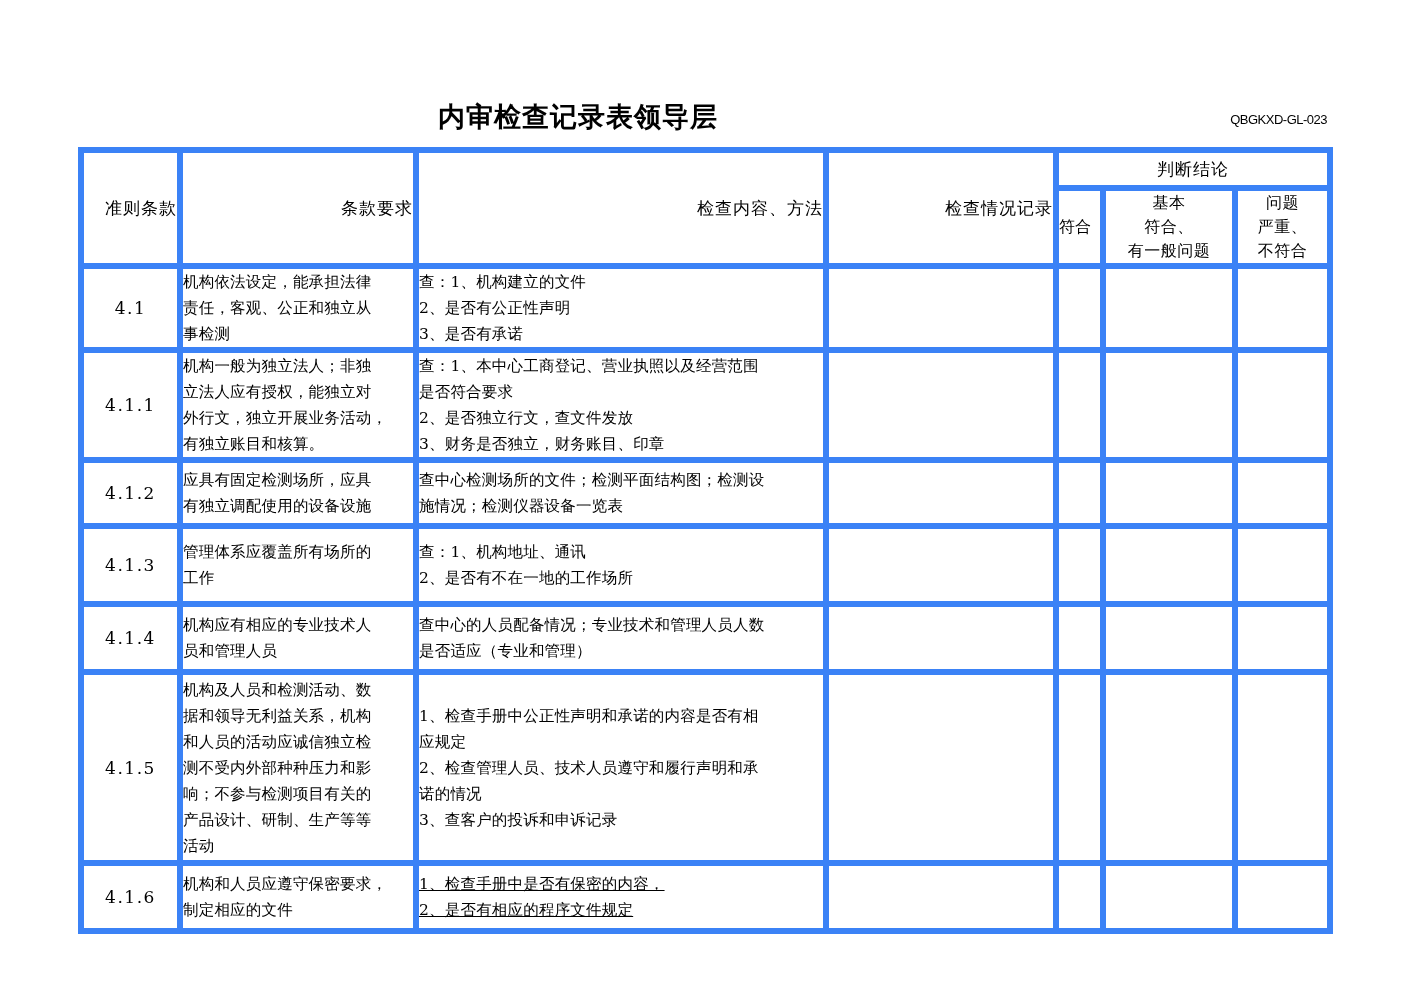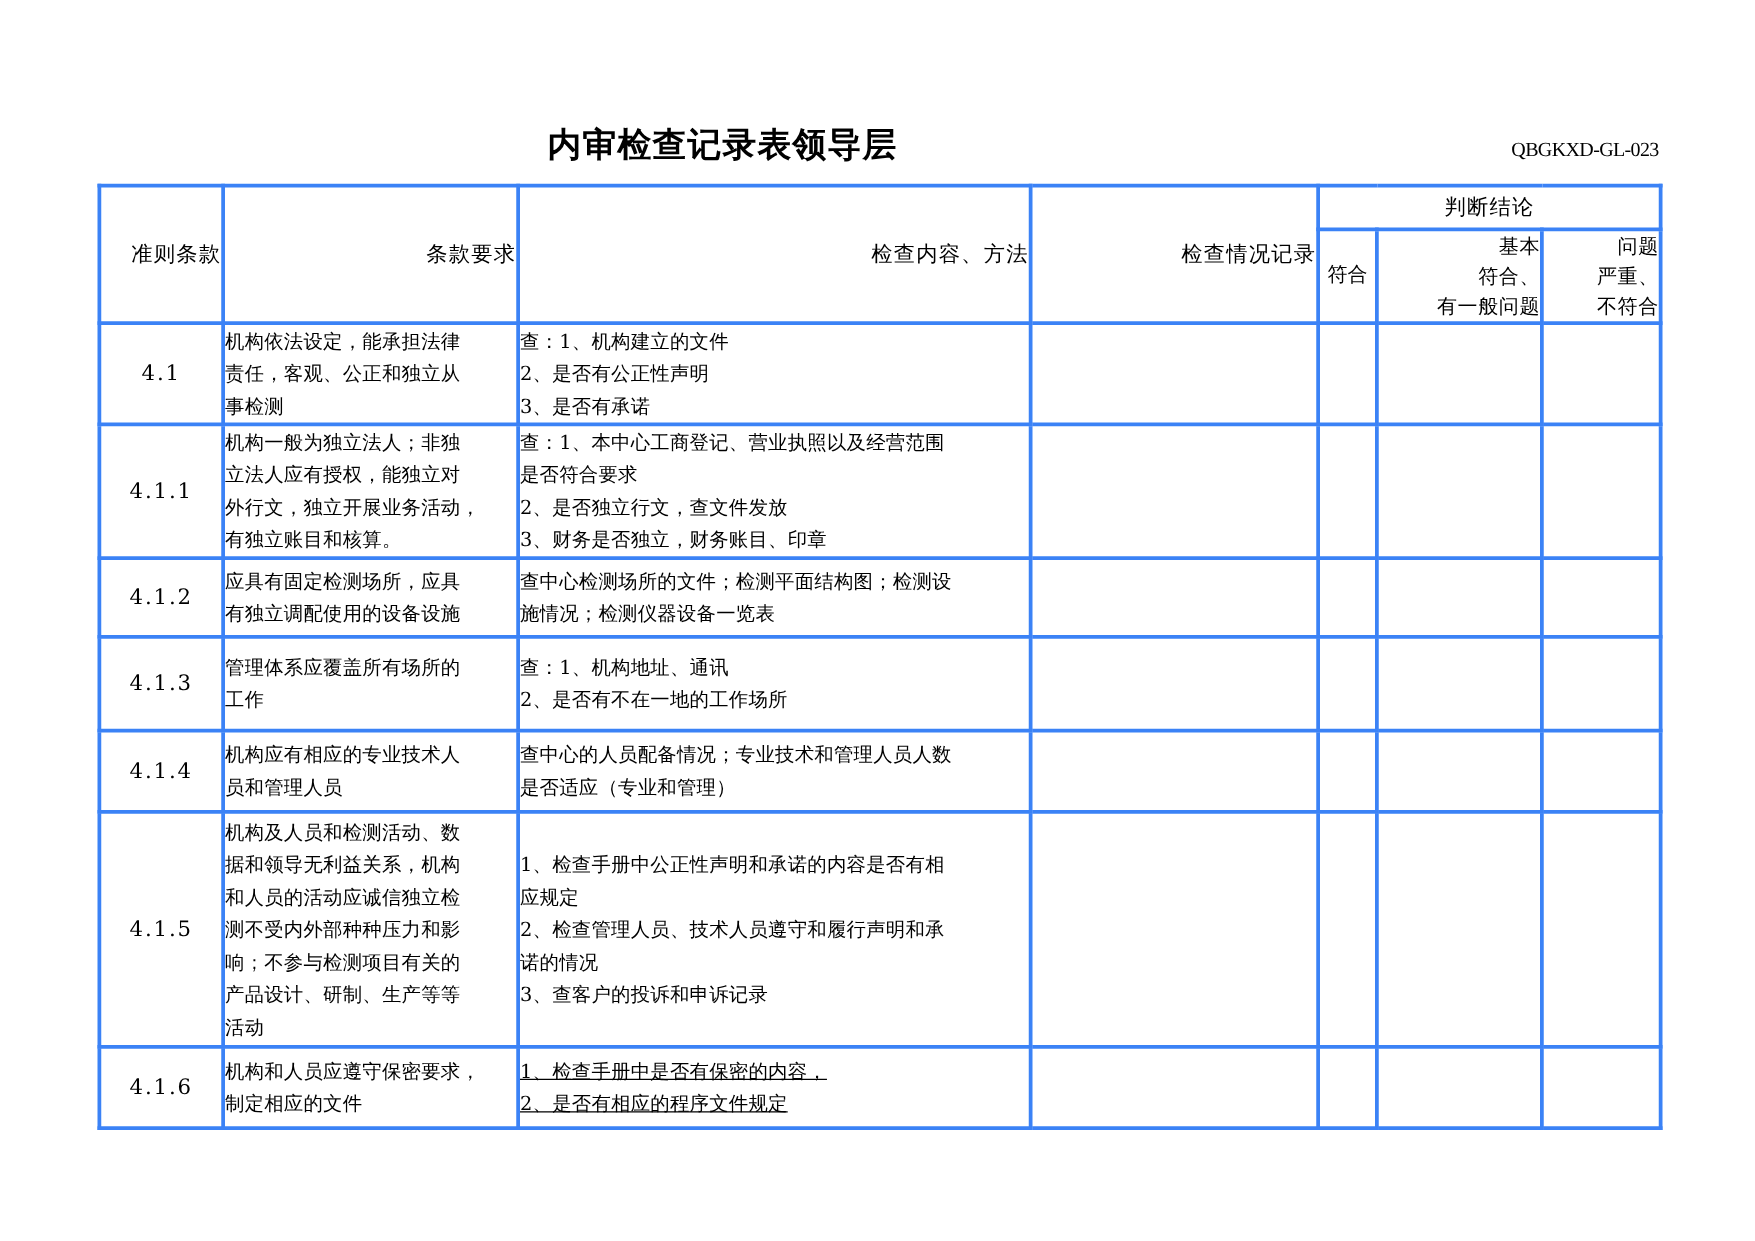--- a/index.html
+++ b/index.html
@@ -40,38 +40,38 @@
     font-weight: bold;
     letter-spacing: 1px;
     line-height: 34px;
     white-space: nowrap;
     font-family: "DejaVu Serif", "Liberation Serif", serif;
   }
   .doc-code {
     position: absolute;
     right: 0;
     top: 12px;
-    font-size: 16px;
-    font-family: Liberation Serif, serif;
+    font-size: 13px;
+    font-family: Liberation Sans, sans-serif;
     letter-spacing: -0.5px;
     white-space: nowrap;
   }
 
   
   .audit-table {
     position: absolute;
     left: 78px;
     top: 147px;
     width: 1249px;
     border-collapse: collapse;
     table-layout: fixed;
     font-size: 15.5px;
   }
   .audit-table td, .audit-table th {
-    border: 3px solid #3b82f6;
+    border: 6px solid #3b82f6;
     padding: 0;
     vertical-align: middle;
     font-weight: normal;
   }
 
   
   .col-clause   { width: 99px; }
   .col-req      { width: 236px; }
   .col-method   { width: 410px; }
   .col-record   { width: 230px; }
@@ -90,29 +90,28 @@
   }
   .hdr-conclusion {
     text-align: center;
     font-size: 17px;
     line-height: 26px;
     letter-spacing: 1px;
     height: 32px;
     font-family: "DejaVu Serif", "Liberation Serif", serif;
   }
   .hdr-sub {
-    text-align: right;
+    text-align: center;
     font-size: 16px;
     line-height: 24px;
     letter-spacing: 0.5px;
     padding: 3px 2px;
     font-family: "DejaVu Serif", "Liberation Serif", serif;
   }
   .hdr-vert {
-    text-align: center;
     font-size: 16px;
     line-height: 24px;
     padding: 3px 1px;
     word-break: break-all;
     font-family: Liberation Serif, serif;
   }
   .hdr-row-main td { height: 72px; }
 
   
   .cell-clause {

